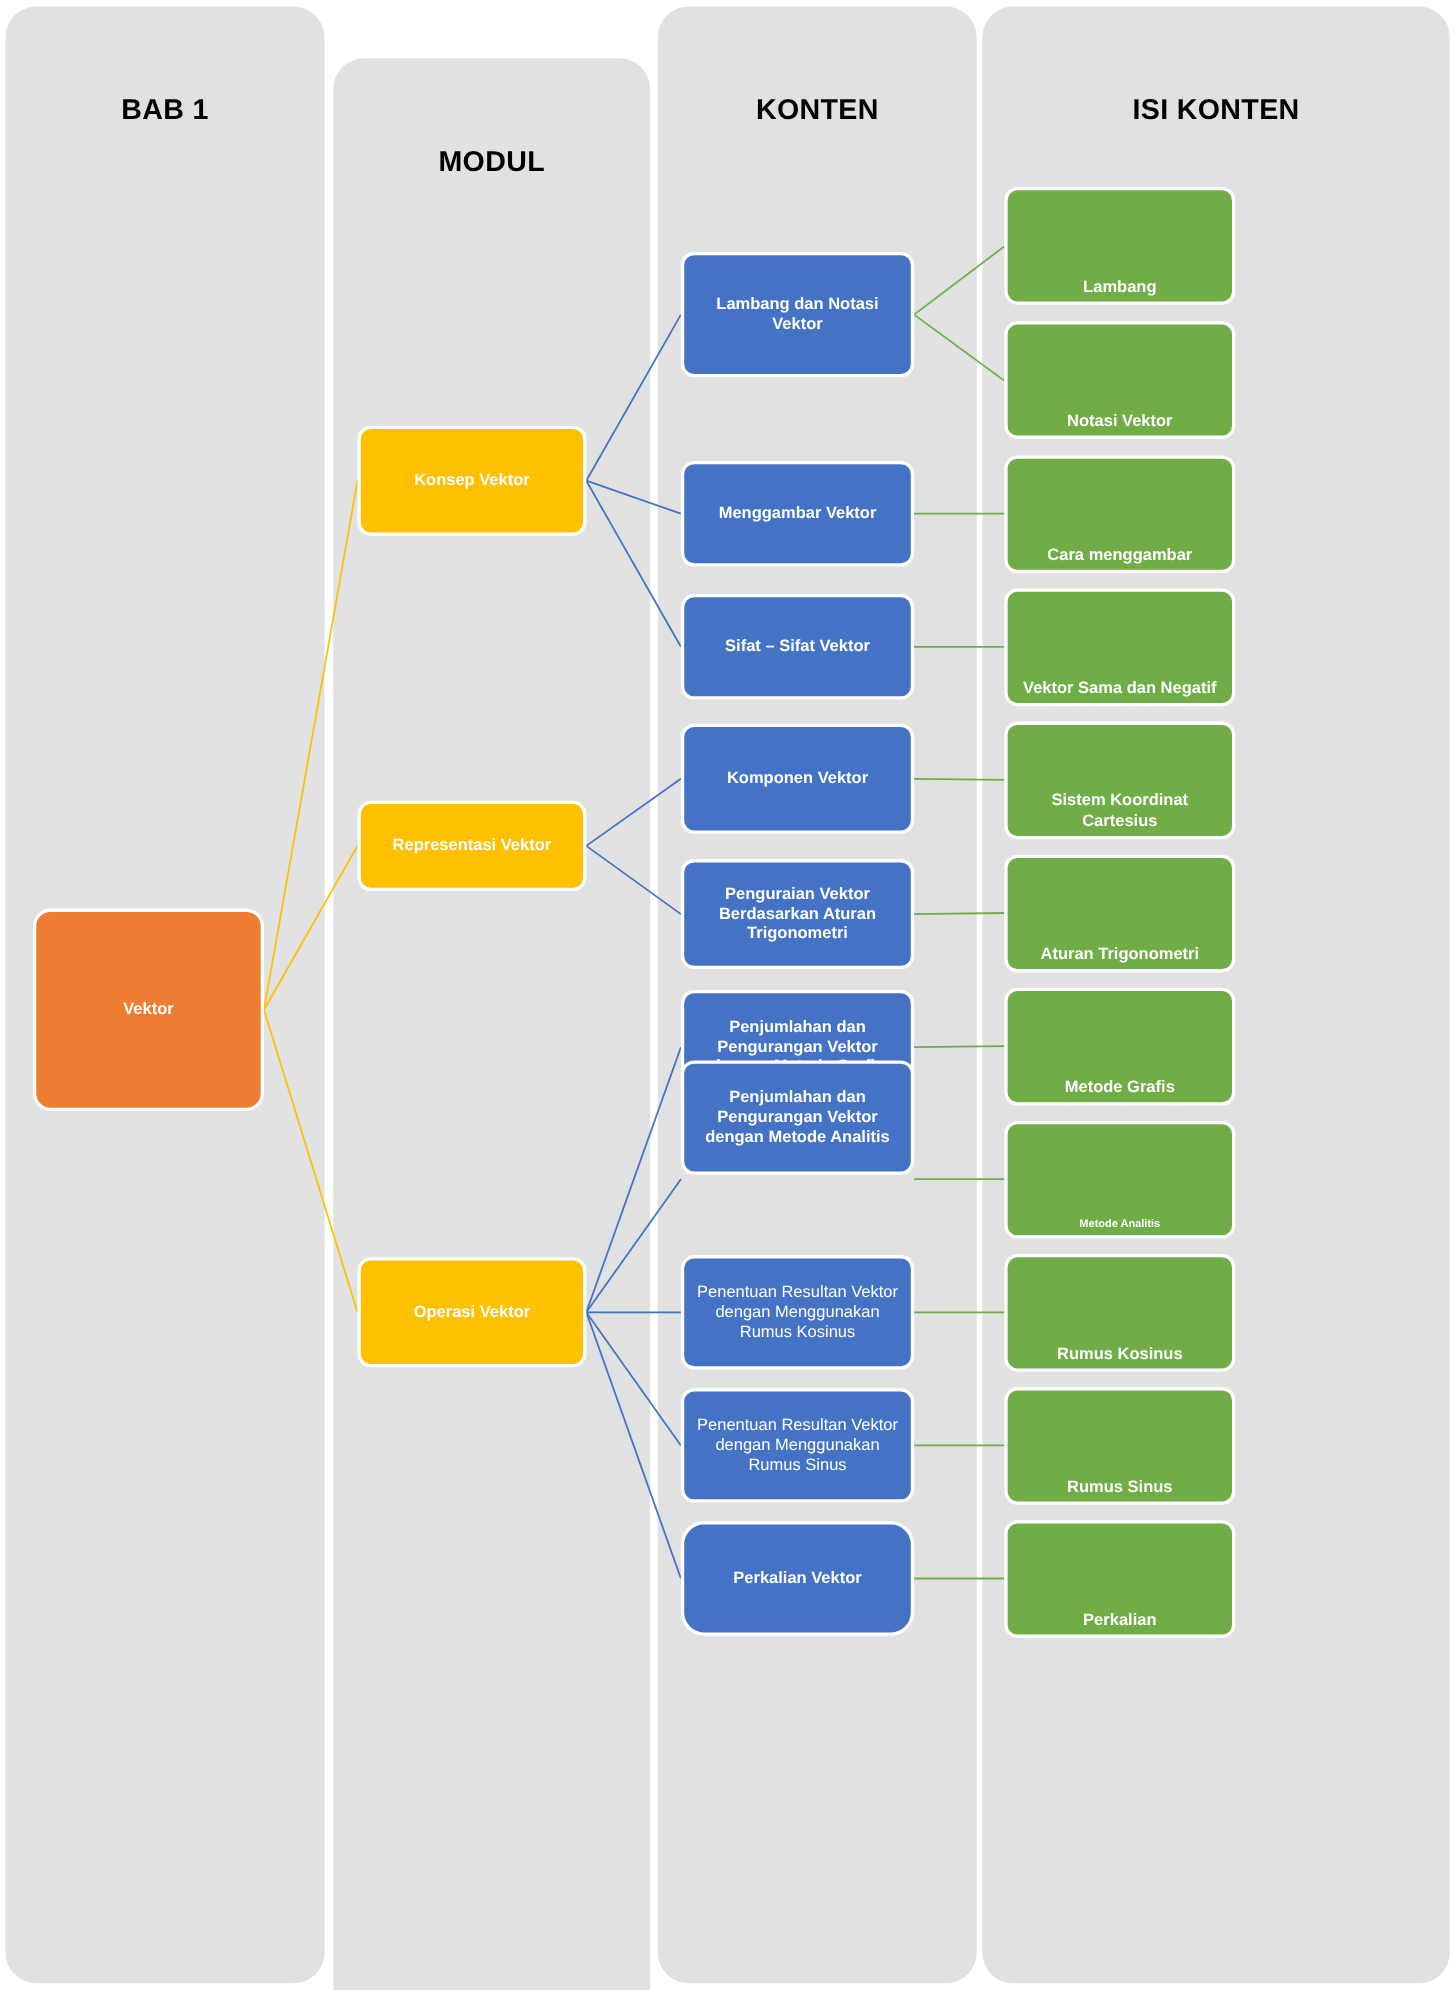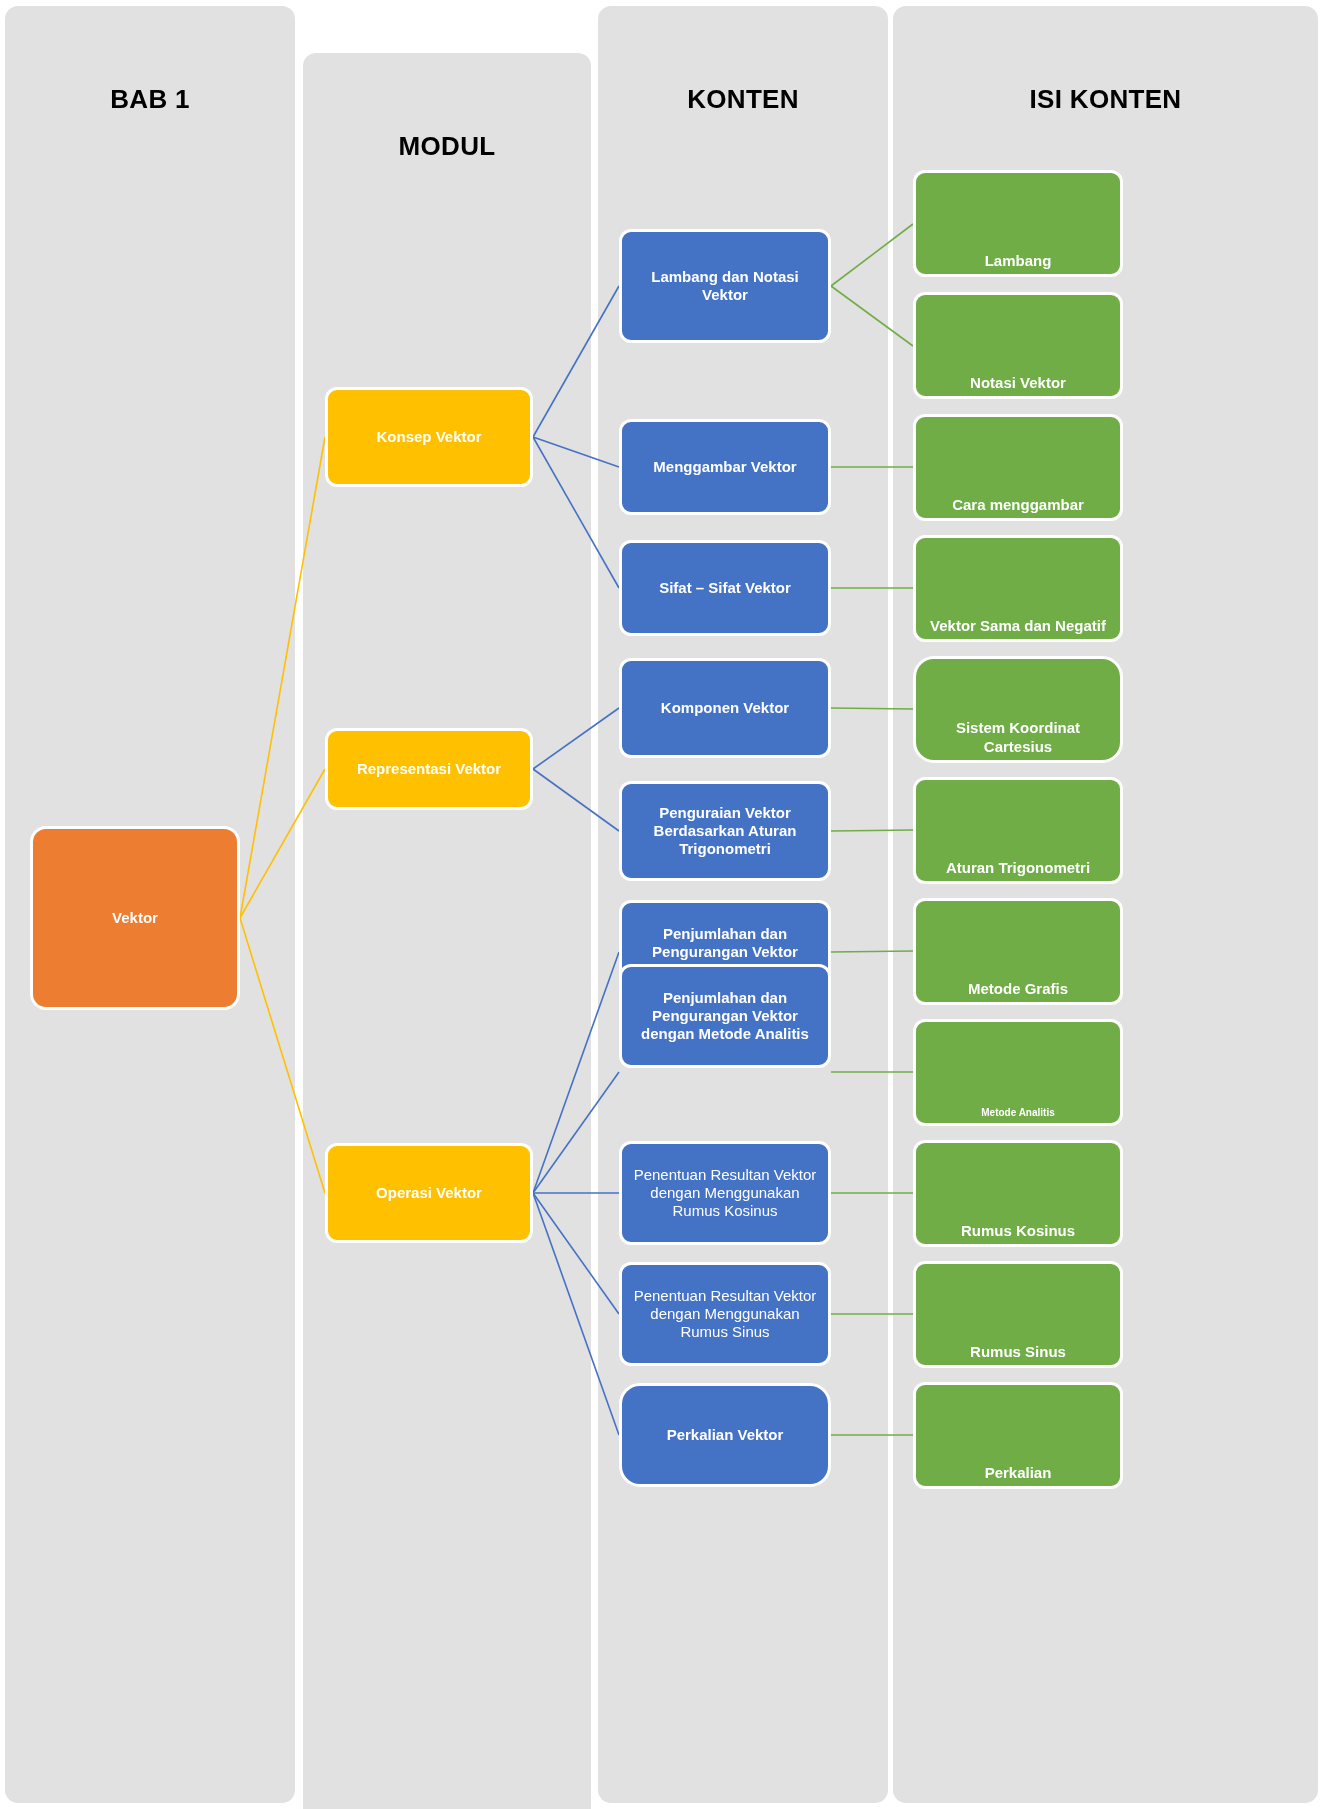--- a/index.html
+++ b/index.html
@@ -14,21 +14,21 @@
     background:#ffffff;
     overflow:hidden;
   }
 
   
   .panel{
     position:absolute;
     top:6px;
     height:1797px;
     background:#e1e1e1;
-    border-radius:13px;
+    border-radius:28px;
   }
   .panel-title{
     position:absolute;
     width:100%;
     text-align:center;
     font-weight:bold;
     font-size:26px;
     color:#000000;
     letter-spacing:.3px;
   }
@@ -160,21 +160,21 @@
       </div>
       <div class="node green bold" style="left: 913px; top: 292px; width: 210px; height: 107px; font-size: 15px;">
         <span>Notasi Vektor</span>
       </div>
       <div class="node green bold" style="left: 913px; top: 414px; width: 210px; height: 107px; font-size: 15px;">
         <span>Cara menggambar</span>
       </div>
       <div class="node green bold" style="left: 913px; top: 535px; width: 210px; height: 107px; font-size: 15px;">
         <span>Vektor Sama dan Negatif</span>
       </div>
-      <div class="node green bold" style="left: 913px; top: 656px; width: 210px; height: 107px; font-size: 15px; border-radius: 21px;">
+      <div class="node green bold" style="left: 913px; top: 656px; width: 210px; height: 107px; font-size: 15px;">
         <span>Sistem Koordinat Cartesius</span>
       </div>
       <div class="node green bold" style="left: 913px; top: 777px; width: 210px; height: 107px; font-size: 15px;">
         <span>Aturan Trigonometri</span>
       </div>
       <div class="node green bold" style="left: 913px; top: 898px; width: 210px; height: 107px; font-size: 15px;">
         <span>Metode Grafis</span>
       </div>
       <div class="node green bold" style="left: 913px; top: 1019px; width: 210px; height: 107px; font-size: 10px;">
         <span>Metode Analitis</span>

